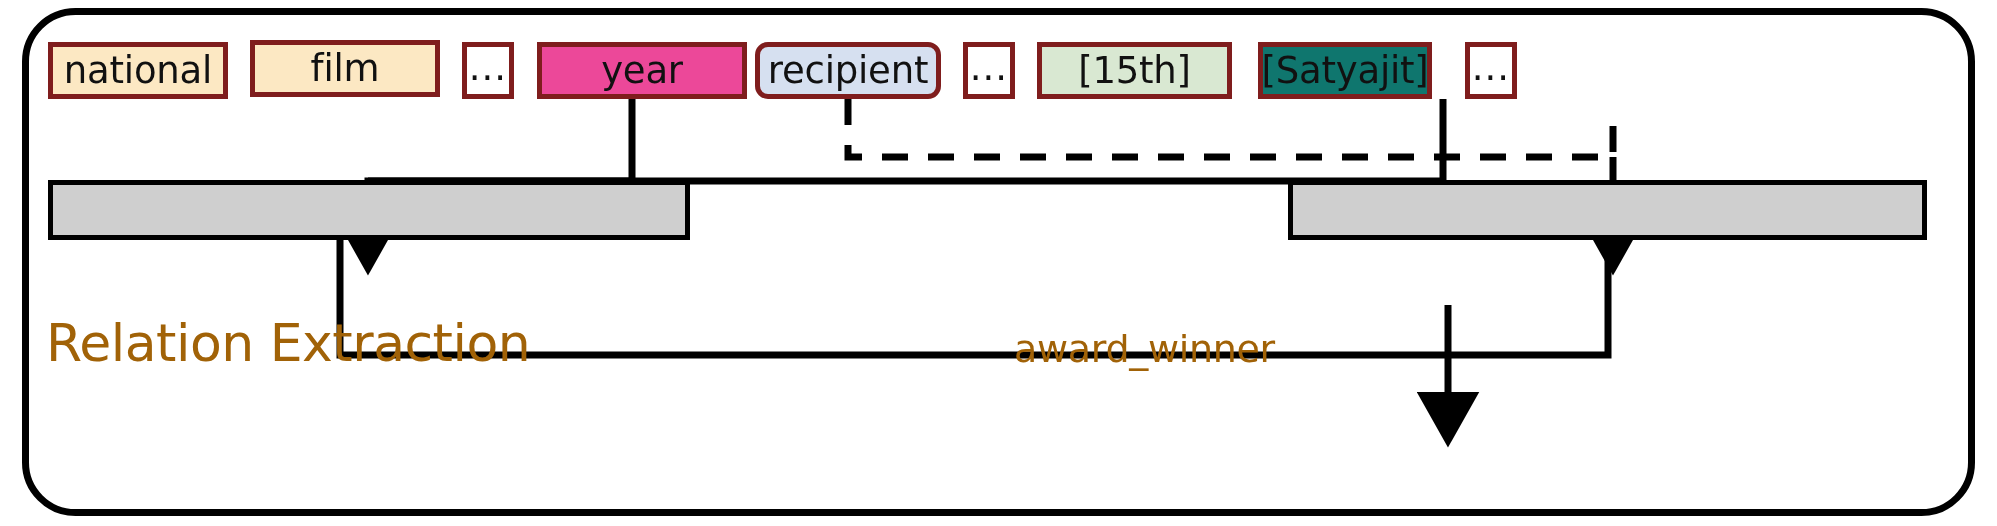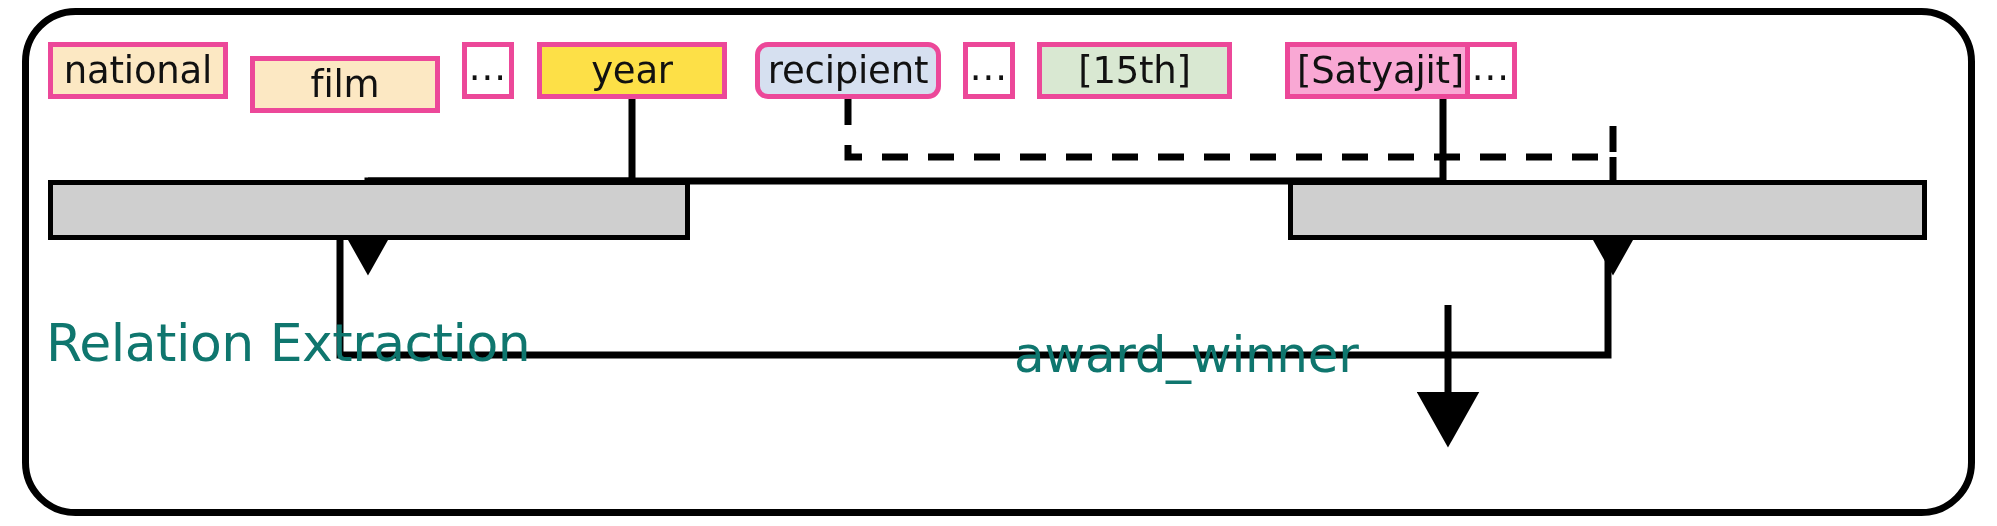--- a/index.html
+++ b/index.html
@@ -2,43 +2,43 @@
 <html><head>
 <meta charset="utf-8">
 <style>
   html,body{margin:0;padding:0;background:#ffffff;}
   body{width:1997px;height:526px;font-family:"DejaVu Sans","Liberation Sans",sans-serif;overflow:hidden;}
   #stage{position:relative;width:1997px;height:526px;background:#ffffff;}
   #svg-layer{position:absolute;left:0;top:0;width:1997px;height:526px;}
   .token{
     position:absolute;
     box-sizing:border-box;
-    border:5px solid #ec4899;
+    border:5px solid #7f1d1d;
     display:flex;align-items:center;justify-content:center;
     font-size:37px;
     color:#111111;
     line-height:1;
     white-space:nowrap;
     letter-spacing:-0.2px;
   }
   .token.ellipsis{font-size:37px;letter-spacing:1px;padding-bottom:6px;}
   .graybox{
     position:absolute;
     box-sizing:border-box;
     border:5px solid #000000;
     background:#cfcfcf;
   }
   .caption{
     position:absolute;
-    color:#0f766e;
+    color:#a16207;
     white-space:nowrap;
     line-height:1;
   }
   #relation-extraction-label{font-size:52px;left:46px;top:317px;letter-spacing:-0.5px;}
-  #award-winner-label{font-size:50px;left:1014px;top:330px;letter-spacing:-0.3px;}
+  #award-winner-label{font-size:38px;left:1014px;top:330px;letter-spacing:-0.3px;}
 </style>
 </head>
 <body>
 
 <div id="stage">
 
   <svg id="svg-layer" viewBox="0 0 1997 526" xmlns="http://www.w3.org/2000/svg">
     <defs>
       <marker id="arrowhead" markerWidth="9" markerHeight="9" refX="1.2" refY="4.5" orient="auto" markerUnits="strokeWidth">
         <path d="M0,0 L0,9 L8,4.5 z" fill="#000000"></path>
@@ -60,45 +60,45 @@
     <path d="M 1608,240 L 1608,355 L 1448,355" fill="none" stroke="#000000" stroke-width="7"></path>
 
     <path d="M 1448,355 L 1448,305" fill="none" stroke="#000000" stroke-width="7" transform="translate(0,0)"></path>
     <path d="M 1448,355 L 1448,400" fill="none" stroke="#000000" stroke-width="7" marker-end="url(#arrowhead)"></path>
   </svg>
 
   <div class="token" style="left:48px;top:42px;width:180px;height:57px;background:#fce8c3;">
     <span>national</span>
   </div>
 
-  <div class="token" style="left:250px;top:56px;width:190px;height:57px;background:#fce8c3;">
+  <div class="token" style="left:250px;top:40px;width:190px;height:57px;background:#fce8c3;">
     <span>film</span>
   </div>
 
   <div class="token ellipsis" style="left:462px;top:42px;width:52px;height:57px;background:#ffffff;">
     <span>...</span>
   </div>
 
-  <div class="token" style="left:537px;top:42px;width:190px;height:57px;background:#fde047;">
+  <div class="token" style="left:537px;top:42px;width:210px;height:57px;background:#ec4899;">
     <span>year</span>
   </div>
 
   <div class="token" style="left:755px;top:42px;width:186px;height:57px;background:#d6e0f0;border-radius:13px;">
     <span>recipient</span>
   </div>
 
   <div class="token ellipsis" style="left:963px;top:42px;width:52px;height:57px;background:#ffffff;">
     <span>...</span>
   </div>
 
   <div class="token" style="left:1037px;top:42px;width:195px;height:57px;background:#d9e8d2;">
     <span>[15th]</span>
   </div>
 
-  <div class="token" style="left:1258px;top:42px;width:191px;height:57px;background:#f9a8d4;margin-left:27px;">
+  <div class="token" style="left:1258px;top:42px;width:174px;height:57px;background:#0f766e;">
     <span>[Satyajit]</span>
   </div>
 
   <div class="token ellipsis" style="left:1465px;top:42px;width:52px;height:57px;background:#ffffff;">
     <span>...</span>
   </div>
 
   <div class="graybox" style="left:48px;top:180px;width:642px;height:60px;"></div>
 
   <div class="graybox" style="left:1288px;top:180px;width:639px;height:60px;"></div>

